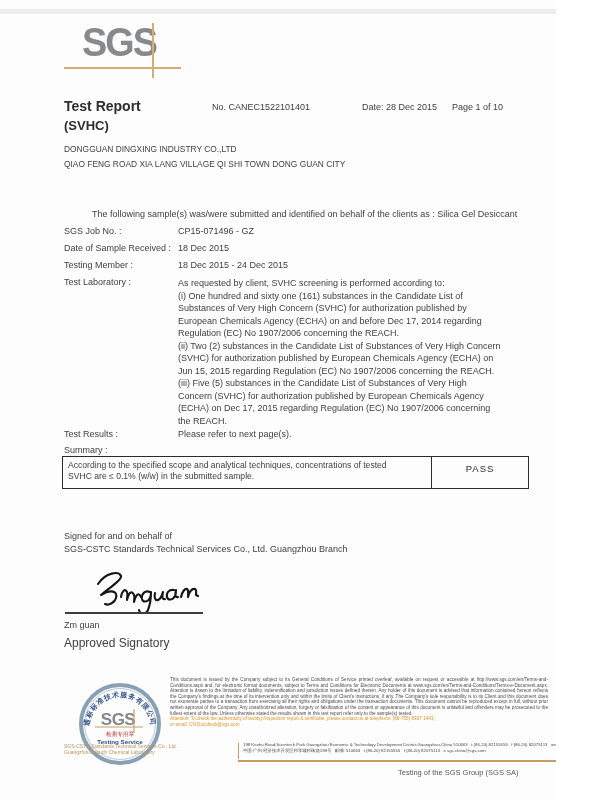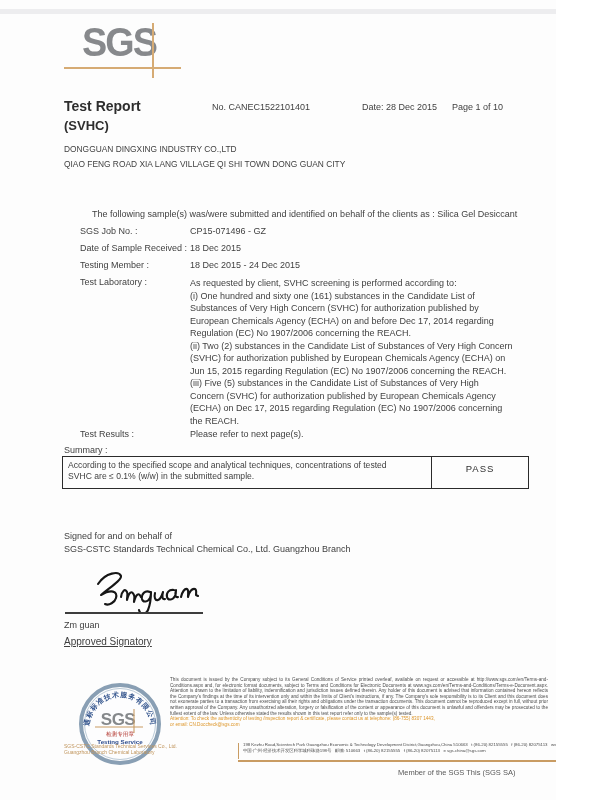--- a/index.html
+++ b/index.html
@@ -19,39 +19,39 @@
   .report-subtitle{top:118px;left:64px;font-size:13px;font-weight:bold;color:#2e2e2e;}
   .meta{font-size:9px;color:#3f3f3f;}
   .report-no{top:102px;left:212px;}
   .report-date{top:102px;left:362px;}
   .report-page{top:102px;left:452px;}
   
   .client-name{top:144px;left:64px;font-size:8.4px;color:#3f3f3f;}
   .client-address{top:159px;left:64px;font-size:8.4px;color:#3f3f3f;}
   
   .sample-intro{top:209px;left:64px;font-size:9px;color:#3f3f3f;margin-left:28px;}
-  .flabel{left:80px;font-size:9px;color:#3f3f3f;}
-  .fvalue{left:178px;font-size:9px;color:#3f3f3f;white-space:pre;margin-left:12px;}
+  .flabel{left:64px;font-size:9px;color:#3f3f3f;}
+  .fvalue{left:178px;font-size:9px;color:#3f3f3f;white-space:pre;}
   .row-job{top:226px;} .row-recv{top:243px;} .row-period{top:260px;}
   .row-req{top:277px;}
   .fvalue.multiline{line-height:12.5px;}
   .row-res{top:429px;}
   
   .summary-label{top:445px;left:64px;font-size:9px;color:#3f3f3f;}
   .summary-table{top:456px;left:62px;width:465px;height:31px;border:1.3px solid #2b2b2b;display:flex;}
   .summary-text{width:369px;border-right:1.3px solid #2b2b2b;padding:3px 5px;
     font-size:8.6px;line-height:11px;color:#3f3f3f;white-space:pre;box-sizing:border-box;}
   .summary-result{flex:1;text-align:center;padding-top:6px;font-size:9.5px;color:#2e2e2e;letter-spacing:1px;}
   
   .signoff1{top:531px;left:64px;font-size:9px;color:#3f3f3f;}
   .signoff2{top:544px;left:64px;font-size:9px;color:#3f3f3f;}
   .signature-svg{top:568px;left:88px;}
   .signature-underline{top:612px;left:65px;width:138px;height:2px;background:#3d3d3d;}
   .signer-name{top:620px;left:64px;font-size:9px;color:#3f3f3f;}
-  .signer-role{top:636px;left:64px;font-size:10px;color:#3f3f3f;text-decoration:underline;}
+  .signer-role{top:636px;left:64px;font-size:12px;color:#3f3f3f;}
   
   .seal-svg{top:681px;left:77px;}
   .seal-sub{top:743px;left:64px;width:176px;transform:scale(.5);transform-origin:left top;
     color:#c0955c;font-size:10px;line-height:12px;white-space:pre;}
   .fineprint{top:677px;left:170px;width:378px;transform:scale(.5);transform-origin:left top;}
   .fineprint-inner{width:756px;font-size:9.3px;line-height:11.1px;color:#4d4d4d;text-align:justify;}
   .attention{width:756px;font-size:9.3px;line-height:11.1px;color:#dc9426;}
   .addr-vline{top:743px;left:238px;width:1px;height:16px;background:#c99c63;}
   .addr-block{top:742px;left:243px;width:350px;transform:scale(.5);transform-origin:left top;}
   .addr-row{width:700px;font-size:8.8px;line-height:10.5px;color:#4d4d4d;white-space:pre;letter-spacing:-.1px;}
@@ -107,21 +107,21 @@
   <div class="abs fvalue row-res">Please refer to next page(s).</div>
 
   <div class="abs summary-label">Summary :</div>
   <div class="abs summary-table">
     <div class="summary-text">According to the specified scope and analytical techniques, concentrations of tested
 SVHC are ≤ 0.1% (w/w) in the submitted sample.</div>
     <div class="summary-result">PASS</div>
   </div>
 
   <div class="abs signoff1">Signed for and on behalf of</div>
-  <div class="abs signoff2">SGS-CSTC Standards Technical Chemical Co., Ltd. Guangzhou Branch</div>
+  <div class="abs signoff2">SGS-CSTC Standards Technical Services Co., Ltd. Guangzhou Branch</div>
 
   <svg class="abs signature-svg" width="115" height="46" viewBox="0 0 115 46">
     <g fill="none" stroke="#161616" stroke-width="2.1" stroke-linecap="round" stroke-linejoin="round">
       <path d="M10,16 C18,4 31,3 33,8 C34,12 21,20 13,27 C23,21 30,23 28,30 C27,34 21,38 17,36"></path>
       <path d="M33,29 c1,-6 4,-9 6,-5 c1,2 0,5 0,8 c2,-8 5,-10 7,-5 c1,2 0,5 0,7 c2,-8 5,-10 7,-5"></path>
       <path d="M62,24 c-5,-2 -9,2 -8,7 c1,4 6,3 8,-1 c1,-2 1,-4 1,-6 c0,6 -1,13 -3,18 c-2,5 -8,5 -9,0"></path>
       <path d="M67,25 c-1,4 0,8 3,7 c3,-1 4,-5 5,-8 c-1,4 -1,8 2,7"></path>
       <path d="M86,22 c-5,-1 -8,3 -7,7 c1,4 6,3 8,-1 c1,-2 1,-4 1,-6 c-1,4 -1,8 2,7"></path>
       <path d="M93,29 c1,-5 4,-9 6,-8 c2,1 1,4 1,8 c1,-5 4,-9 7,-8 c2,1 1,4 1,6 l2,1"></path>
     </g>
@@ -151,15 +151,15 @@
     <div class="attention">Attention: To check the authenticity of testing /inspection report &amp; certificate, please contact us at telephone: (86-755) 8307 1443,</div>
     <div class="attention">or email: CN.Doccheck@sgs.com</div>
   </div>
 
   <div class="abs addr-vline"></div>
   <div class="abs addr-block">
     <div class="addr-row">198 Kezhu Road,Scientech Park Guangzhou Economic &amp; Technology Development District,Guangzhou,China 510663   t (86-20) 82155555   f (86-20) 82075113   www.sgsgroup.com.cn</div>
     <div class="addr-row">中国·广州·经济技术开发区科学城科珠路198号   邮编: 510663   t (86-20) 82155555   f (86-20) 82075113   e sgs.china@sgs.com</div>
   </div>
   <div class="abs footer-rule"></div>
-  <div class="abs member-line">Member of the SGS This (SGS SA)</div>
+  <div class="abs member-line">Testing of the SGS Group (SGS SA)</div>
 
 </div>
 
 </body></html>

